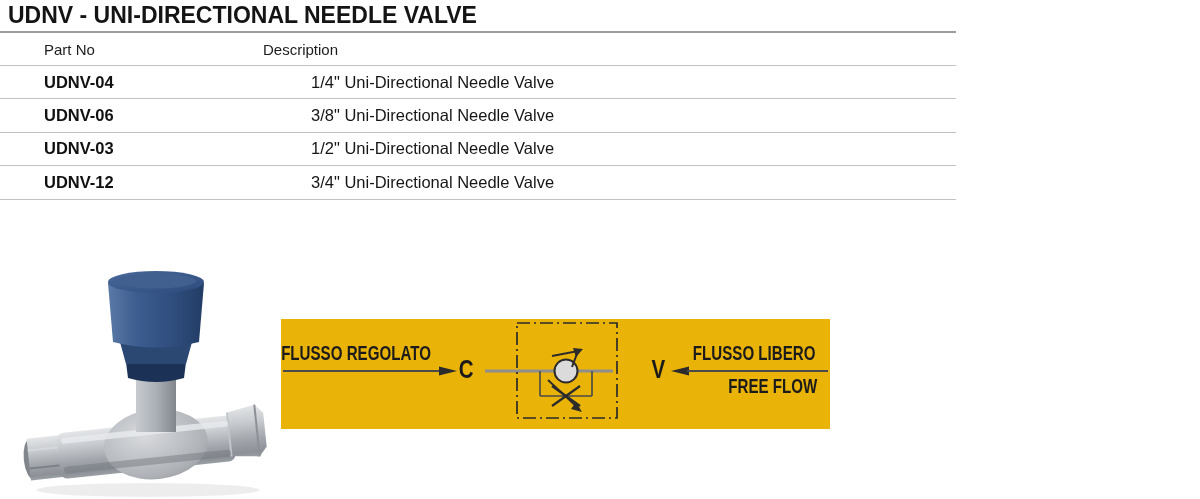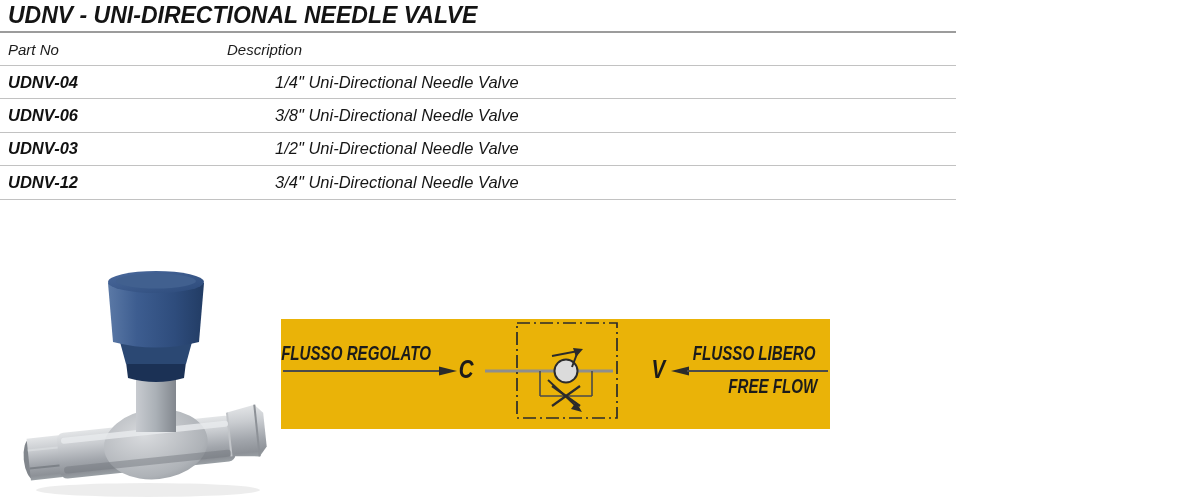--- a/index.html
+++ b/index.html
@@ -1,26 +1,26 @@
 <!DOCTYPE html>
 <html><head>
 <meta charset="utf-8">
 <style>
   * { margin:0; padding:0; box-sizing:border-box; }
   html,body { background:#ffffff; }
   body { font-family:"Liberation Sans", sans-serif; }
-  .page { position:relative; width:956px; height:499px; background:#fff; overflow:hidden;font-style:italic; }
+  .page { position:relative; width:956px; height:499px; background:#fff; overflow:hidden; }
 
   
   .title { position:absolute; left:8px; top:2px; font-size:23px; font-weight:700; color:#141414; letter-spacing:0px; }
   .title-rule { position:absolute; left:0; top:31px; width:1196px; height:2px; background:#9c9c9c; }
 
   
   .table { position:absolute; left:0; top:33px; width:1196px; }
-  .thead, .trow { display:flex; align-items:center; height:33px; border-bottom:1px solid #c2c2c2; }
+  .thead, .trow { display:flex; align-items:center; height:33px; border-bottom:1px solid #c2c2c2;padding-left:36px; }
   .trow { height:33.4px;gap:48px; }
   .cell-part { width:227px; padding-left:8px; flex:none; font-size:15px; color:#1c1c1c; }
   .cell-desc { flex:1; font-size:15px; color:#1c1c1c; }
   .trow .cell-part { font-weight:700; font-size:16.5px; color:#111; }
   .trow .cell-desc { font-size:16.5px; color:#161616; }
 
   
   .valve-wrap { position:absolute; left:18px; top:252px; width:260px; height:246px; }
 
   

